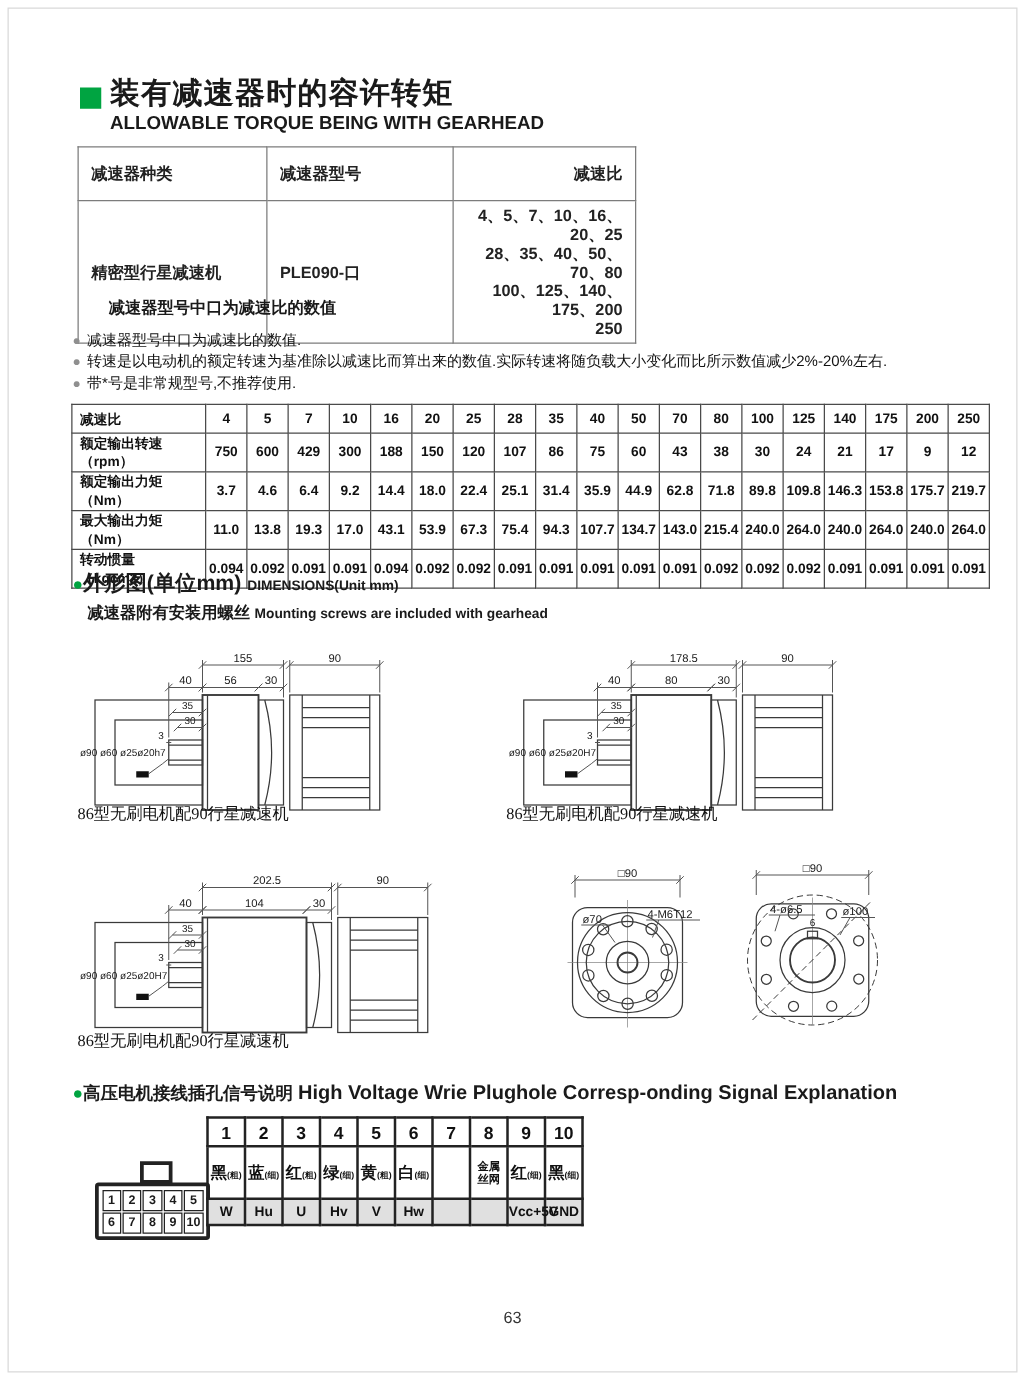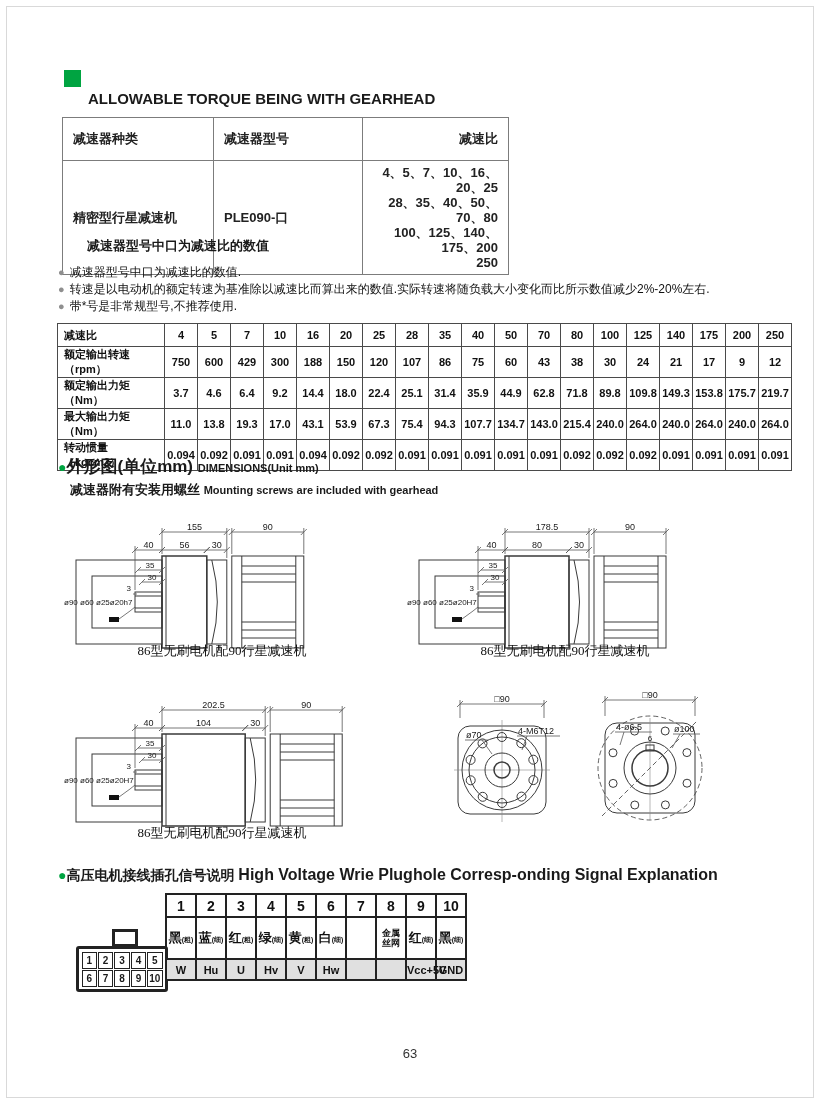--- a/index.html
+++ b/index.html
@@ -26,21 +26,21 @@
   
   .spec-table{position:absolute;left:57px;top:323px;width:708px;table-layout:fixed;}
   .spec-table td{border:1px solid #4a4a4a;height:22px;font-size:11px;font-weight:bold;text-align:center;padding:0;color:#111;}
   .spec-table td.lbl{text-align:left;padding-left:6px;font-weight:600;font-size:11px;}
   
   .sec-bullet{color:#00a441;font-size:14px;font-weight:bold;}
   .dim-head{position:absolute;left:58px;top:455px;font-size:17px;font-weight:bold;}
   .dim-head .en{font-size:11px;}
   .dim-sub{position:absolute;left:70px;top:481px;font-size:13px;font-weight:600;}
   .dim-sub .en{font-size:11px;font-weight:bold;}
-  .caption{position:absolute;font-size:13px;text-align:center;width:320px;color:#111;font-family:"Liberation Serif","DejaVu Serif",serif;}
+  .caption{position:absolute;font-size:13px;text-align:left;width:320px;color:#111;font-family:"Liberation Serif","DejaVu Serif",serif;}
   svg text{font-family:"Liberation Sans","DejaVu Sans",sans-serif;}
   .ol{stroke:#3a3a3a;stroke-width:1;fill:none;}
   .ol2{stroke:#3a3a3a;stroke-width:1.5;fill:none;}
   .dl{stroke:#555;stroke-width:0.8;fill:none;}
   .cl{stroke:#888;stroke-width:0.6;fill:none;}
   .dash{stroke:#3a3a3a;stroke-width:0.8;fill:none;stroke-dasharray:5 3;}
   .dt{font-size:9px;fill:#1a1a1a;}
   .dt2{font-size:8px;fill:#1a1a1a;}
   
   .sig-head{position:absolute;left:58px;top:866px;font-size:14px;font-weight:bold;}
@@ -60,20 +60,21 @@
   .sig-sig{height:19px;font-size:11px;font-weight:bold;background:#e0e0e0;}
   .pageno{position:absolute;left:0;top:1046px;width:100%;text-align:center;font-size:13px;color:#333;}
 </style>
 </head>
 <body>
 
 <div id="page">
   <div class="frame"></div>
 
   <div class="green-sq"></div>
+  <div class="title-cn">装有减速器时的容许转矩</div>
   <div class="title-en">ALLOWABLE TORQUE BEING WITH GEARHEAD</div>
 
   <table class="gh-table">
     <tbody>
         <tr>
       <th style="width:130px">减速器种类</th>
       <th style="width:128px">减速器型号</th>
       <th style="width:125px" class="gh-right">减速比</th>
     </tr>
     <tr>
@@ -150,21 +151,21 @@
           <td style="width:32px">18.0</td>
           <td style="width:32px">22.4</td>
           <td style="width:32px">25.1</td>
           <td style="width:32px">31.4</td>
           <td style="width:32px">35.9</td>
           <td style="width:32px">44.9</td>
           <td style="width:32px">62.8</td>
           <td style="width:32px">71.8</td>
           <td style="width:32px">89.8</td>
           <td style="width:32px">109.8</td>
-          <td style="width:32px">149.3</td>
+          <td style="width:32px">146.3</td>
           <td style="width:32px">153.8</td>
           <td style="width:32px">175.7</td>
           <td style="width:32px">219.7</td>
         </tr>
         <tr>
           <td class="lbl" style="width:100px">最大输出力矩（Nm）</td>
           <td style="width:32px">11.0</td>
           <td style="width:32px">13.8</td>
           <td style="width:32px">19.3</td>
           <td style="width:32px">17.0</td>

